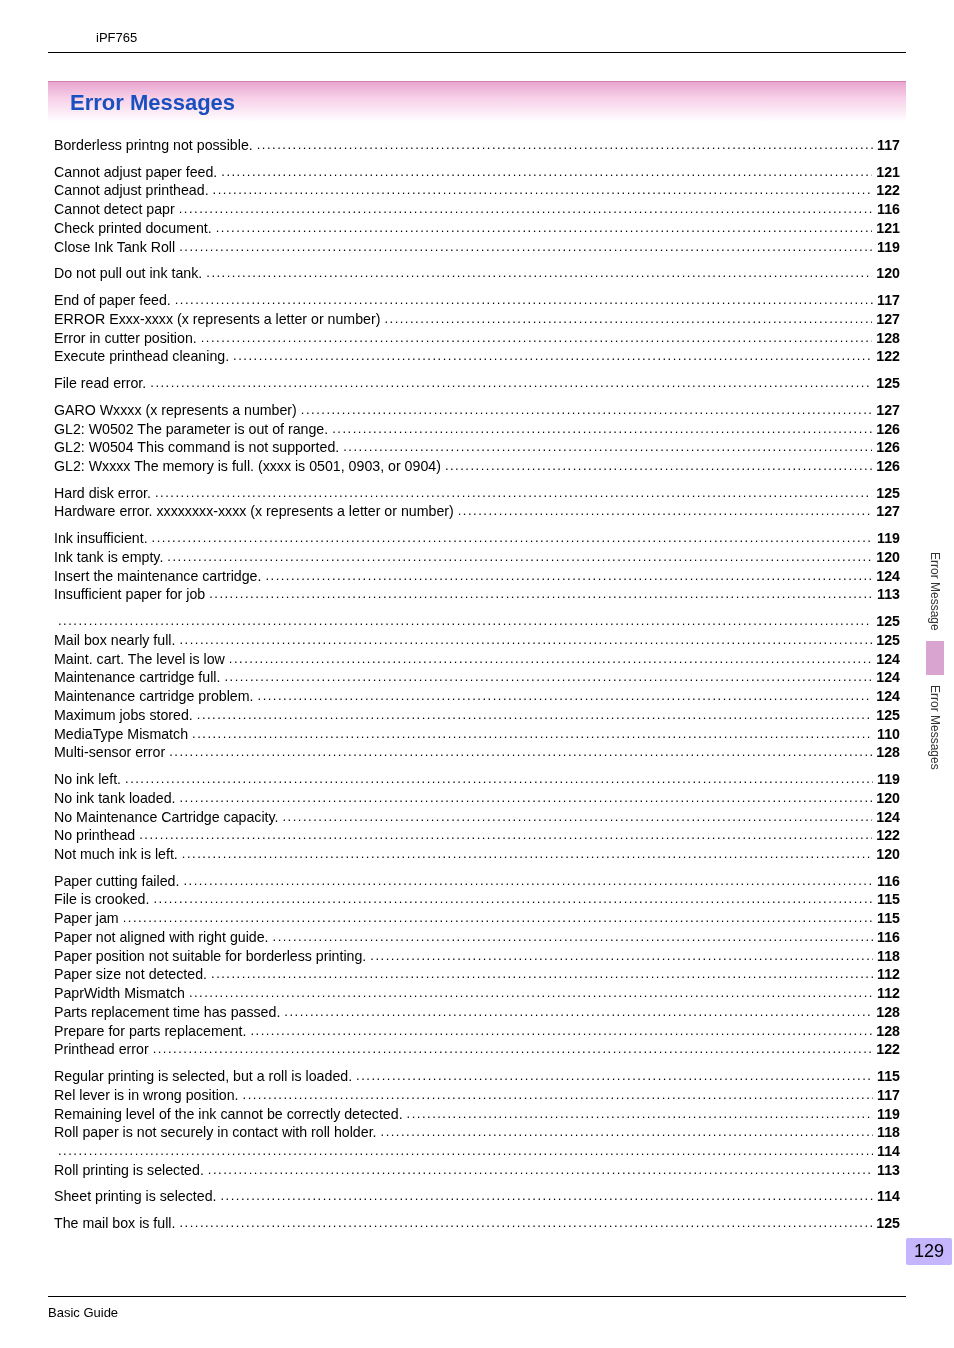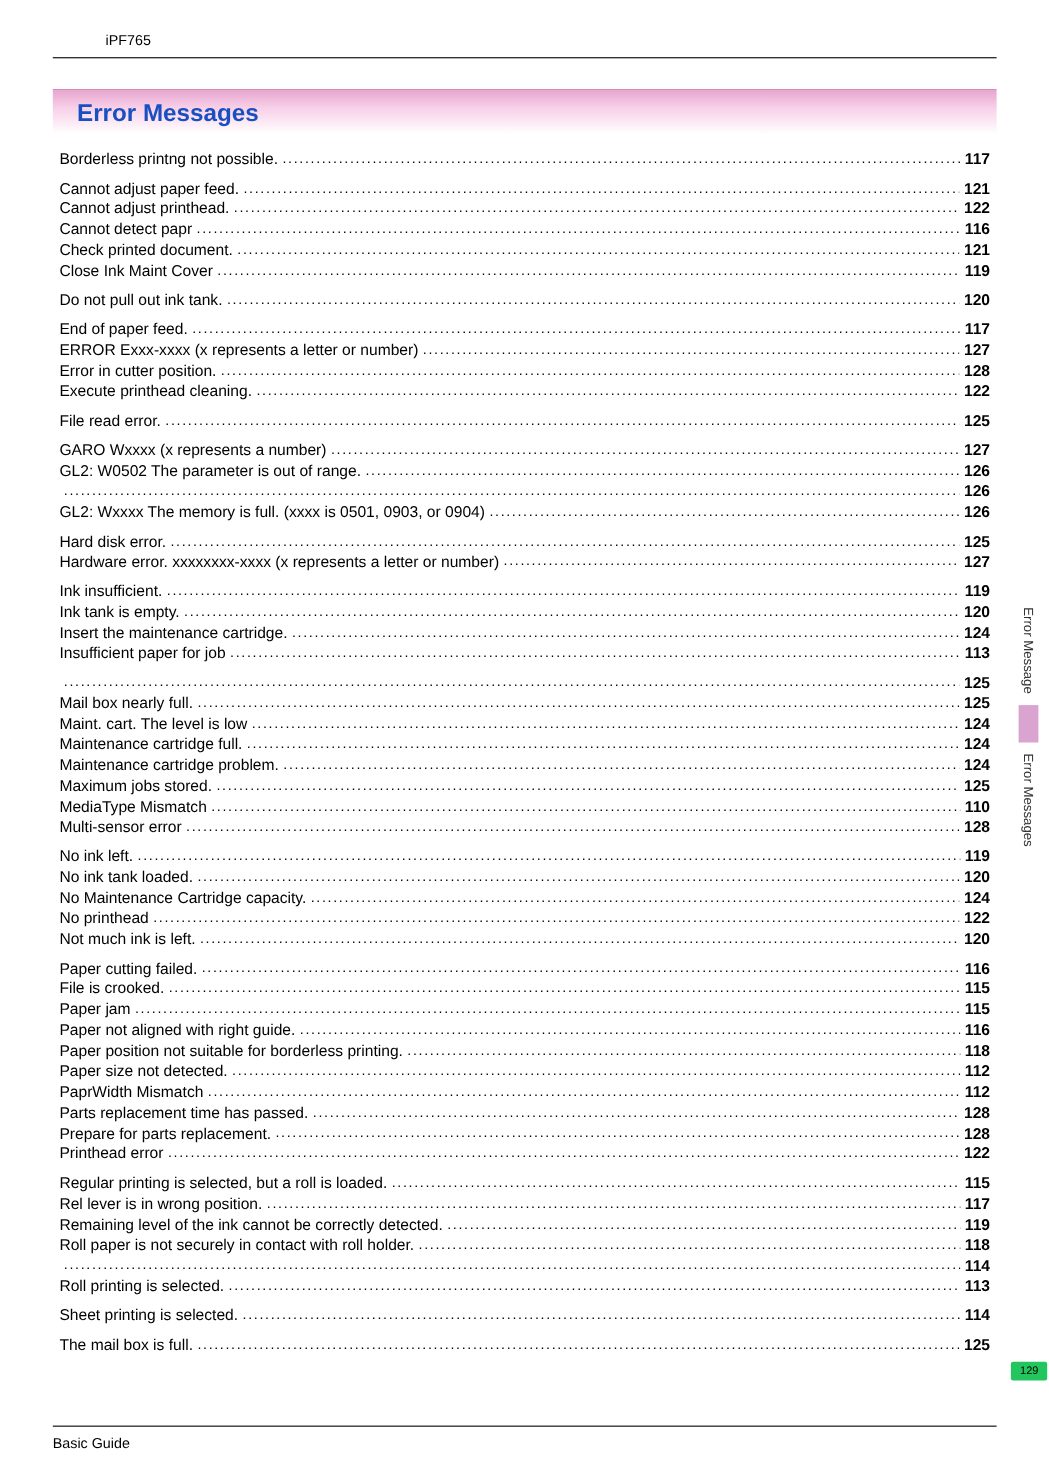--- a/index.html
+++ b/index.html
@@ -88,23 +88,23 @@
     .tab-highlight {
       background: #d9a5d0;
       width: 18px;
       height: 34px;
       margin: 4px 0 8px 0;
     }
     .page-badge {
       position: absolute;
       right: 2px;
       top: 1238px;
-      background: #22c55e;
+      background: #c4b5fd;
       color: #000;
-      font-size: 10px;
+      font-size: 18px;
       padding: 3px 8px;
       border-radius: 2px;
     }
     .footer {
       position: absolute;
       left: 48px;
       right: 48px;
       top: 1296px;
     }
     .hr-bottom {
@@ -153,21 +153,21 @@
           <span class="toc-label">Cannot detect papr</span>
           <span class="dots">............................................................................................................................................................................................................................................................................................................</span>
           <span class="toc-page"> 116</span>
         </div>
         <div class="toc-row">
           <span class="toc-label">Check printed document.</span>
           <span class="dots">............................................................................................................................................................................................................................................................................................................</span>
           <span class="toc-page"> 121</span>
         </div>
         <div class="toc-row">
-          <span class="toc-label">Close Ink Maint Cover</span>
+          <span class="toc-label">Close Ink Tank Roll</span>
           <span class="dots">............................................................................................................................................................................................................................................................................................................</span>
           <span class="toc-page"> 119</span>
         </div>
       </div>
       <div class="toc-block">
         <div class="toc-row">
           <span class="toc-label">Do not pull out ink tank.</span>
           <span class="dots">............................................................................................................................................................................................................................................................................................................</span>
           <span class="toc-page"> 120</span>
         </div>
@@ -206,20 +206,21 @@
           <span class="toc-label">GARO Wxxxx (x represents a number)</span>
           <span class="dots">............................................................................................................................................................................................................................................................................................................</span>
           <span class="toc-page"> 127</span>
         </div>
         <div class="toc-row">
           <span class="toc-label">GL2: W0502 The parameter is out of range.</span>
           <span class="dots">............................................................................................................................................................................................................................................................................................................</span>
           <span class="toc-page"> 126</span>
         </div>
         <div class="toc-row">
+          <span class="toc-label">GL2: W0504 This command is not supported.</span>
           <span class="dots">............................................................................................................................................................................................................................................................................................................</span>
           <span class="toc-page"> 126</span>
         </div>
         <div class="toc-row">
           <span class="toc-label">GL2: Wxxxx The memory is full. (xxxx is 0501, 0903, or 0904)</span>
           <span class="dots">............................................................................................................................................................................................................................................................................................................</span>
           <span class="toc-page"> 126</span>
         </div>
       </div>
       <div class="toc-block">

